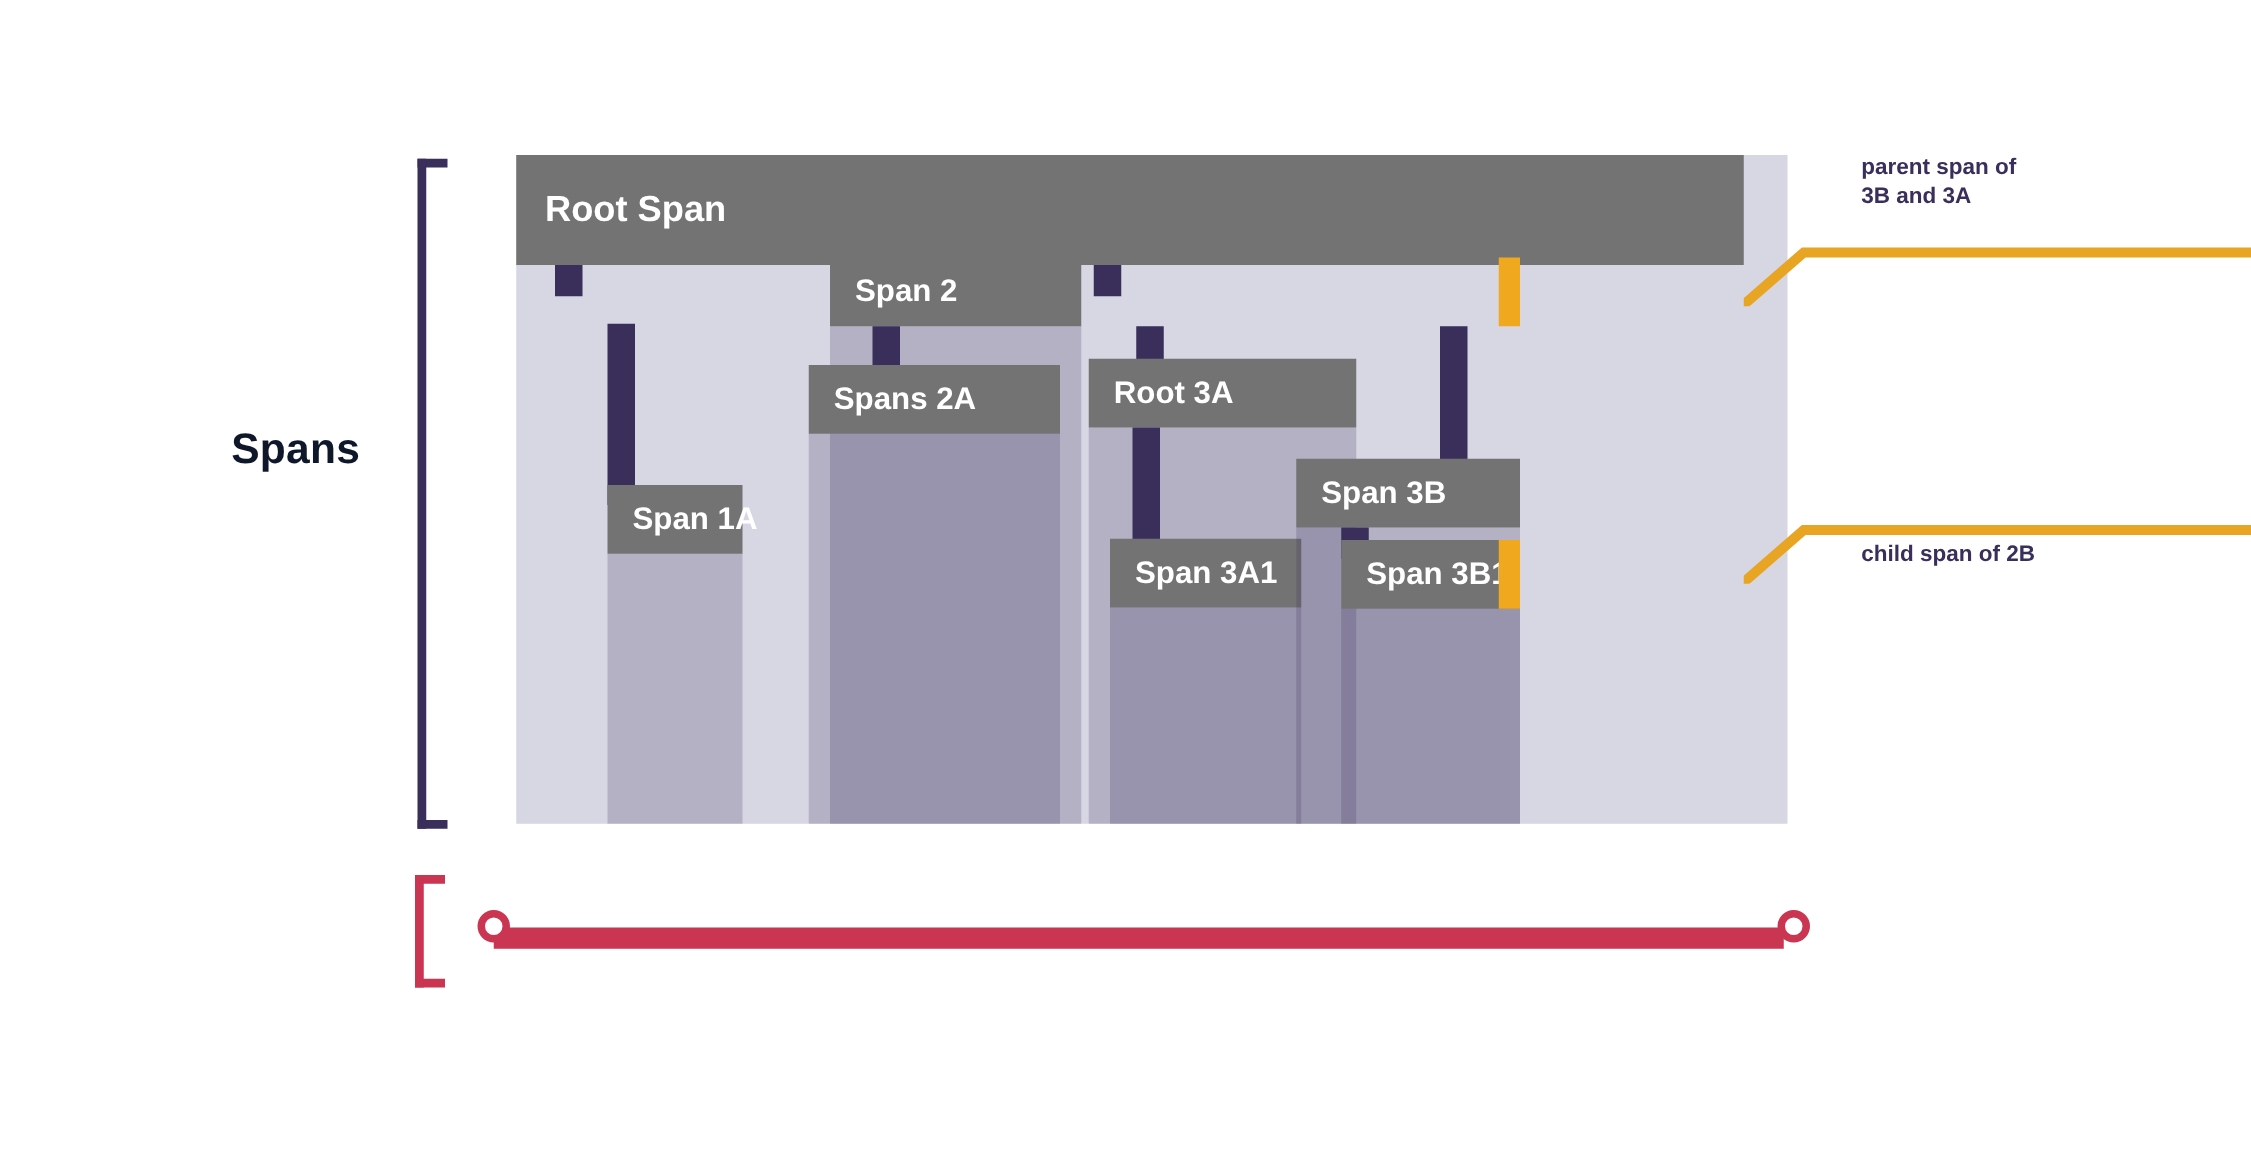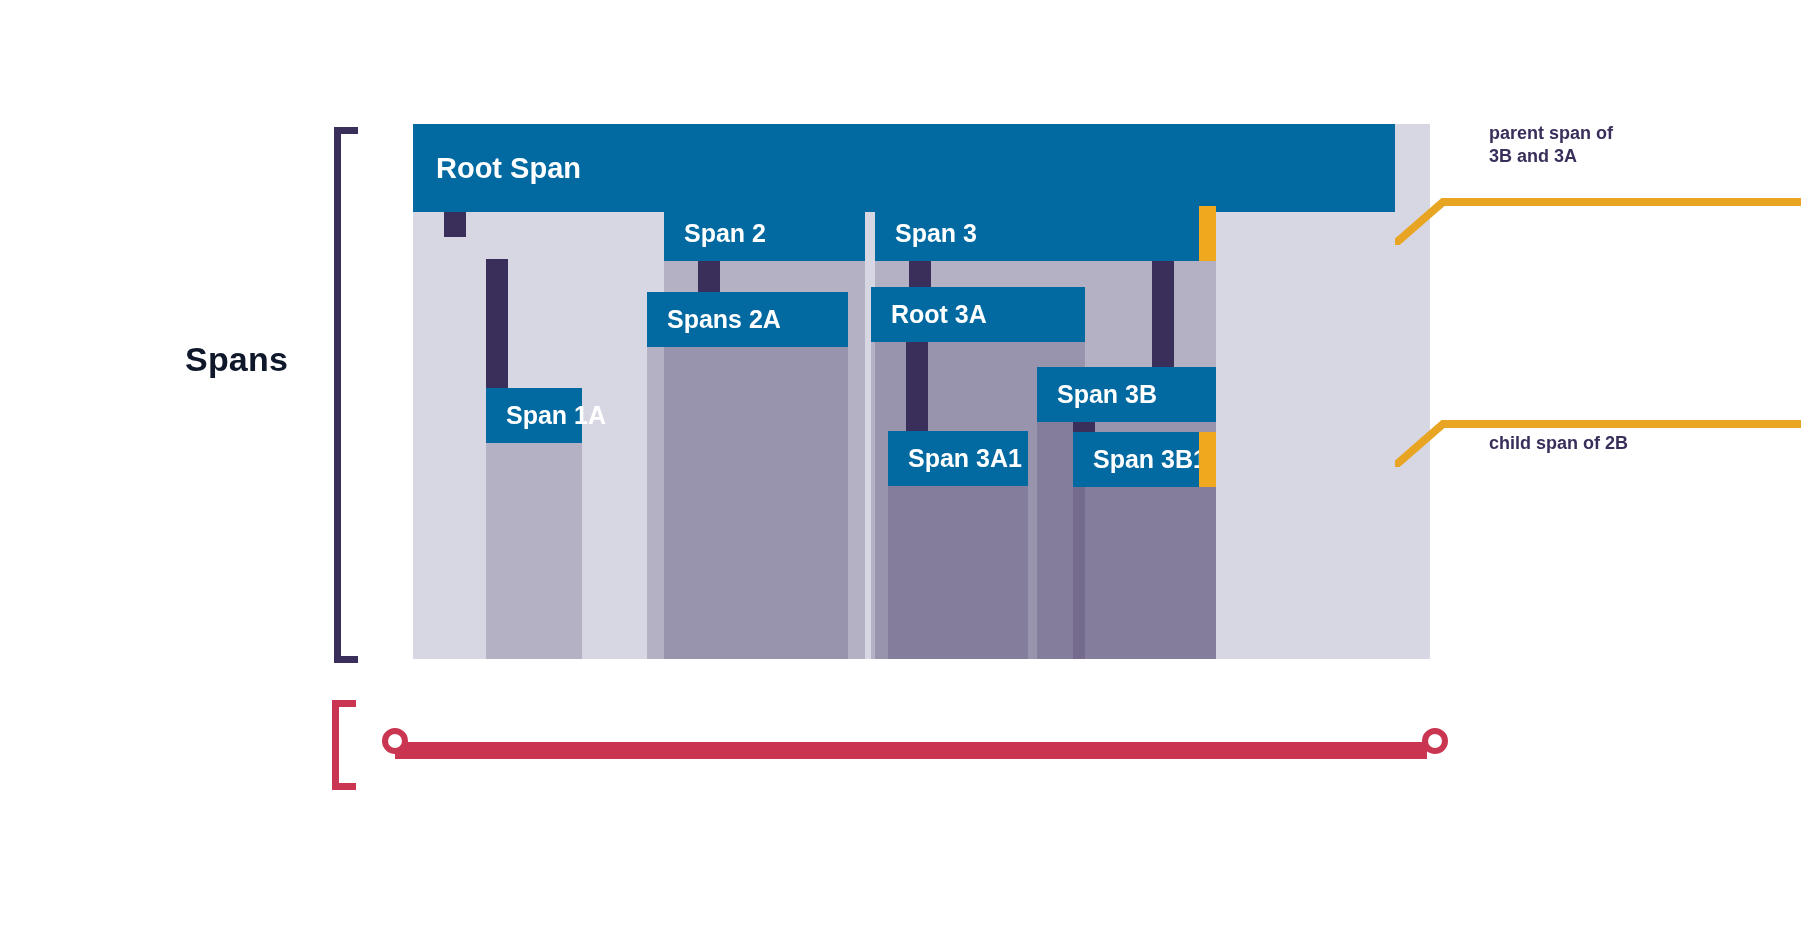--- a/index.html
+++ b/index.html
@@ -43,21 +43,21 @@
   
   #span-canvas{
     position:absolute;left:413px;top:124px;width:1017px;height:535px;
     background:#d7d6e3;
   }
 
   
   .span{position:absolute;box-sizing:border-box;}
   .span .bar{
     position:absolute;left:0;top:0;height:55px;width:100%;
-    background:#0369a1;
+    background:#737373;
     color:#ffffff;font-size:25px;font-weight:bold;
     display:flex;align-items:center;
     padding-left:20px;box-sizing:border-box;
     white-space:nowrap;
   }
   .span .body{
     position:absolute;left:0;top:55px;width:100%;bottom:0;
     background:rgba(58,47,91,0.22);
   }
   #span-root .bar{height:88px;font-size:29px;padding-left:23px;}
@@ -103,58 +103,54 @@
     <div class="span" id="span-root" style="left:0px;top:0px;width:982px;height:88px;">
       <div class="bar">Root Span</div>
 
     </div>
 
     <div class="stem" style="left:31px;top:88px;height:25px;"></div>
 
 
     <div class="stem" style="left:73px;top:135px;height:145px;"></div>
 
-    <div class="span" id="span-1a" style="left:73px;top:264px;width:96px;height:271px;">
+    <div class="span" id="span-1a" style="left:73px;top:264px;width:108px;height:271px;">
       <div class="bar">Span 1A</div>
       <div class="body"></div>
     </div>
 
     <div class="stem" style="left:251px;top:88px;height:25px;"></div>
 
     <div class="span" id="span-2" style="left:251px;top:82px;width:201px;height:453px;">
       <div class="bar">Span 2</div>
       <div class="body"></div>
     </div>
 
     <div class="stem" style="left:285px;top:137px;height:62px;"></div>
 
     <div class="span" id="span-2a" style="left:234px;top:168px;width:201px;height:367px;">
       <div class="bar">Spans 2A</div>
       <div class="body"></div>
     </div>
 
     <div class="stem" style="left:462px;top:88px;height:25px;"></div>
 
-    <div class="span" id="span-3" style="left:462px;top:82px;width:341px;height:453px;">
-      <div class="bar">Span 3</div>
-      <div class="body"></div>
-    </div>
 
     <div class="marker" id="marker-span3" style="left:786px;top:82px;height:55px;"></div>
 
     <div class="stem" style="left:496px;top:137px;height:27px;"></div>
 
     <div class="span" id="span-3a" style="left:458px;top:163px;width:214px;height:372px;">
       <div class="bar">Root 3A</div>
       <div class="body"></div>
     </div>
 
     <div class="stem" style="left:493px;top:218px;height:90px;"></div>
 
-    <div class="span" id="span-3a1" style="left:475px;top:307px;width:140px;height:228px;padding-left:10px;">
+    <div class="span" id="span-3a1" style="left:475px;top:307px;width:153px;height:228px;padding-left:10px;">
       <div class="bar">Span 3A1</div>
       <div class="body"></div>
     </div>
 
     <div class="stem" style="left:739px;top:137px;height:110px;"></div>
 
     <div class="span" id="span-3b" style="left:624px;top:243px;width:179px;height:292px;">
       <div class="bar">Span 3B</div>
       <div class="body"></div>
     </div>

